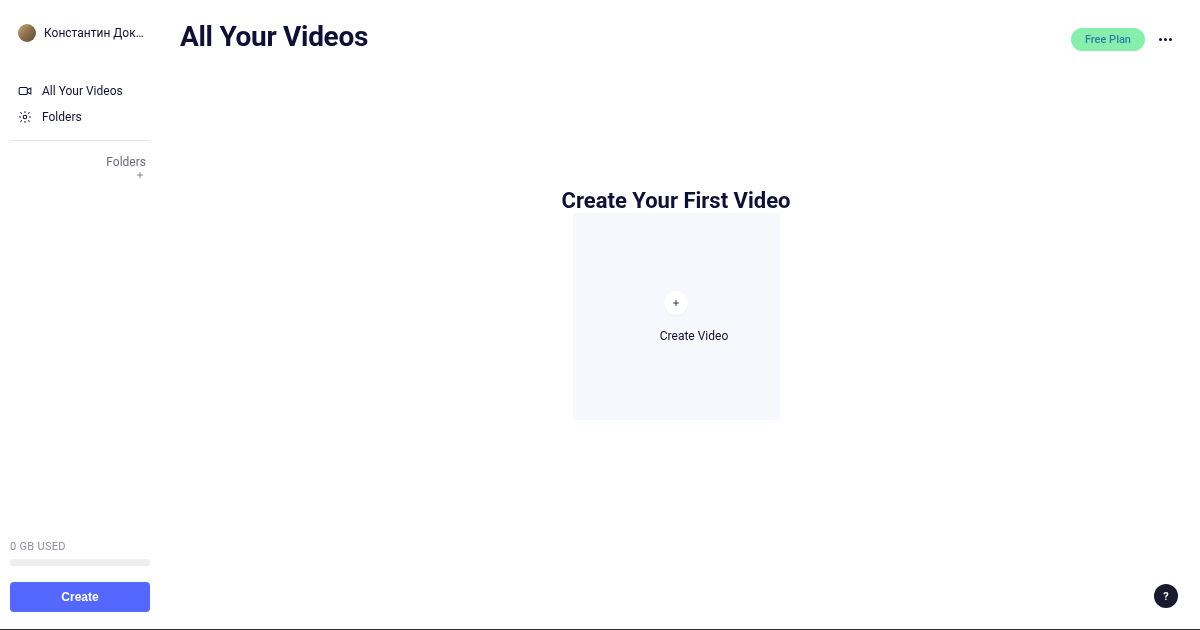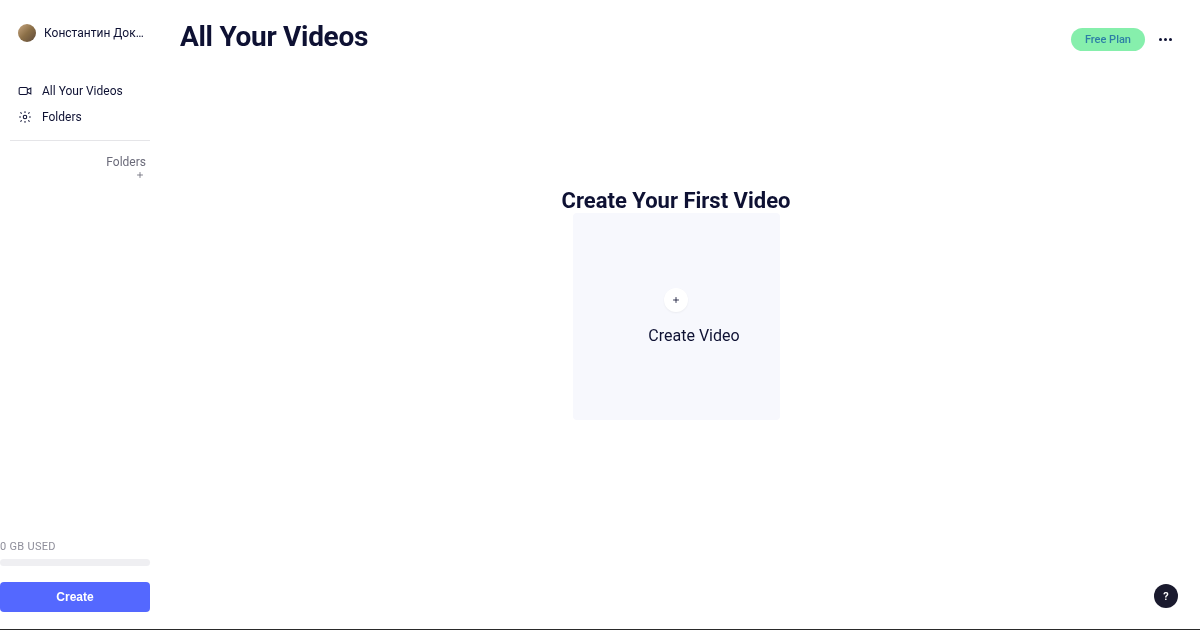--- a/index.html
+++ b/index.html
@@ -87,21 +87,21 @@
     .plus-icon {
       width: 12px;
       height: 12px;
       cursor: pointer;
       display: flex;
       align-items: center;
       justify-content: center;
     }
     .sidebar-bottom {
       margin-top: auto;
-      padding: 0 10px 18px 0;
+      padding: 0 10px 18px 10px;
     }
     .storage-label {
       font-size: 11px;
       color: #8e8e9a;
       letter-spacing: 0.3px;
       margin-bottom: 6px;
     }
     .storage-bar {
       height: 7px;
       background: #efeff2;
@@ -192,21 +192,21 @@
       width: 24px;
       height: 24px;
       background: #ffffff;
       border-radius: 50%;
       display: flex;
       align-items: center;
       justify-content: center;
       box-shadow: 0 1px 2px rgba(0,0,0,0.05);
     }
     .create-label {
-      font-size: 16px;
+      font-size: 12px;
       color: #0e1133;
       margin-left: 36px;
     }
     .help-fab {
       position: absolute;
       right: 22px;
       bottom: 22px;
       width: 24px;
       height: 24px;
       border-radius: 50%;

